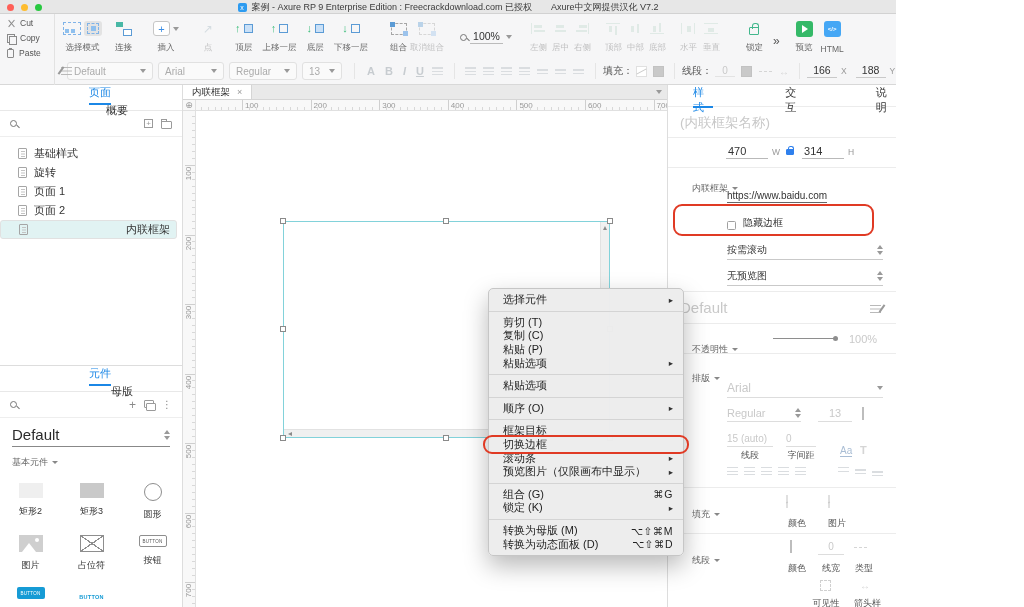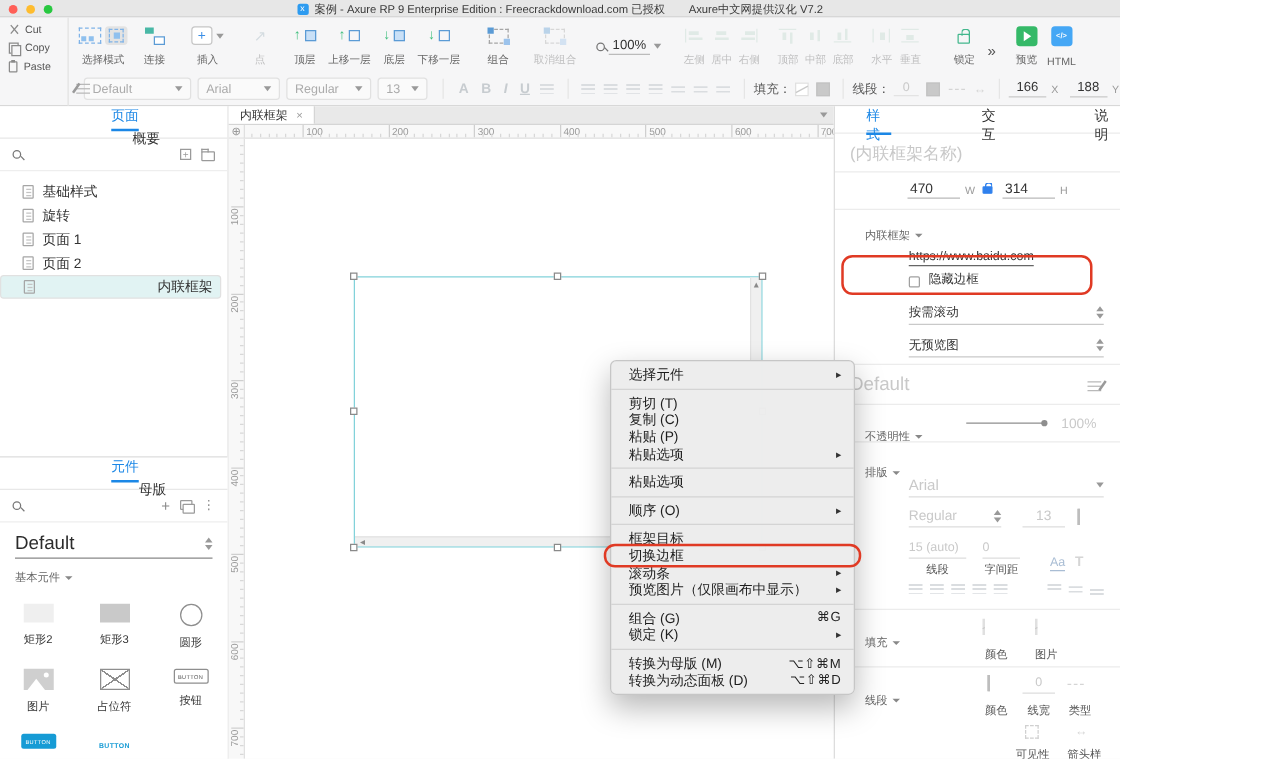--- a/index.html
+++ b/index.html
@@ -329,21 +329,21 @@
             <i class="lay-sq"></i>
           </span>
         <span class="lb">下移一层</span>
       </div>
       <div class="tool" style="margin-left:22px">
         <span class="ic">
             <span class="group-ic"></span>
           </span>
         <span class="lb">组合</span>
       </div>
-      <div class="tool dis" style="margin-left:20px">
+      <div class="tool dis" style="margin-left:3px">
         <span class="ic">
             <span class="group-ic"></span>
           </span>
         <span class="lb">取消组合</span>
       </div>
       <div class="tool" style="margin-left:16px;justify-content:center;">
         <span class="ic">
             <span class="mag"></span>
             <span class="zoomtext">100%</span>
             <span class="cdown"></span>
@@ -858,21 +858,21 @@
       <span class="lock-blue"></span>
       <span class="ruval" style="width:42px;margin-left:8px">314</span>
       <span class="rlabel" style="margin-left:4px">H</span>
     </div>
     <div class="rdiv" style="top:82px"></div>
 
     <div class="seclabel rabs" style="left:12px;top:88px">
       <span>内联框架</span>
       <span class="tri-down"></span>
     </div>
-    <span class="rurl rabs" style="left:59px;top:115px">https://www.baidu.com</span>
+    <span class="rurl rabs" style="left:59px;top:105px">https://www.baidu.com</span>
     <div class="rabs" style="left:59px;top:131px;display:flex;align-items:flex-end;gap:7px">
       <span class="rcheck"></span>
       <span style="font-size:10px;color:#333">隐藏边框</span>
     </div>
     <div class="redring rabs" style="left:5px;top:119px;width:201px;height:32px"></div>
     <div class="rdrop rabs" style="left:59px;top:158px;width:156px">
       <span>按需滚动</span>
       <span class="stepper">
           <span class="cup"></span>
           <span class="cdown"></span>

